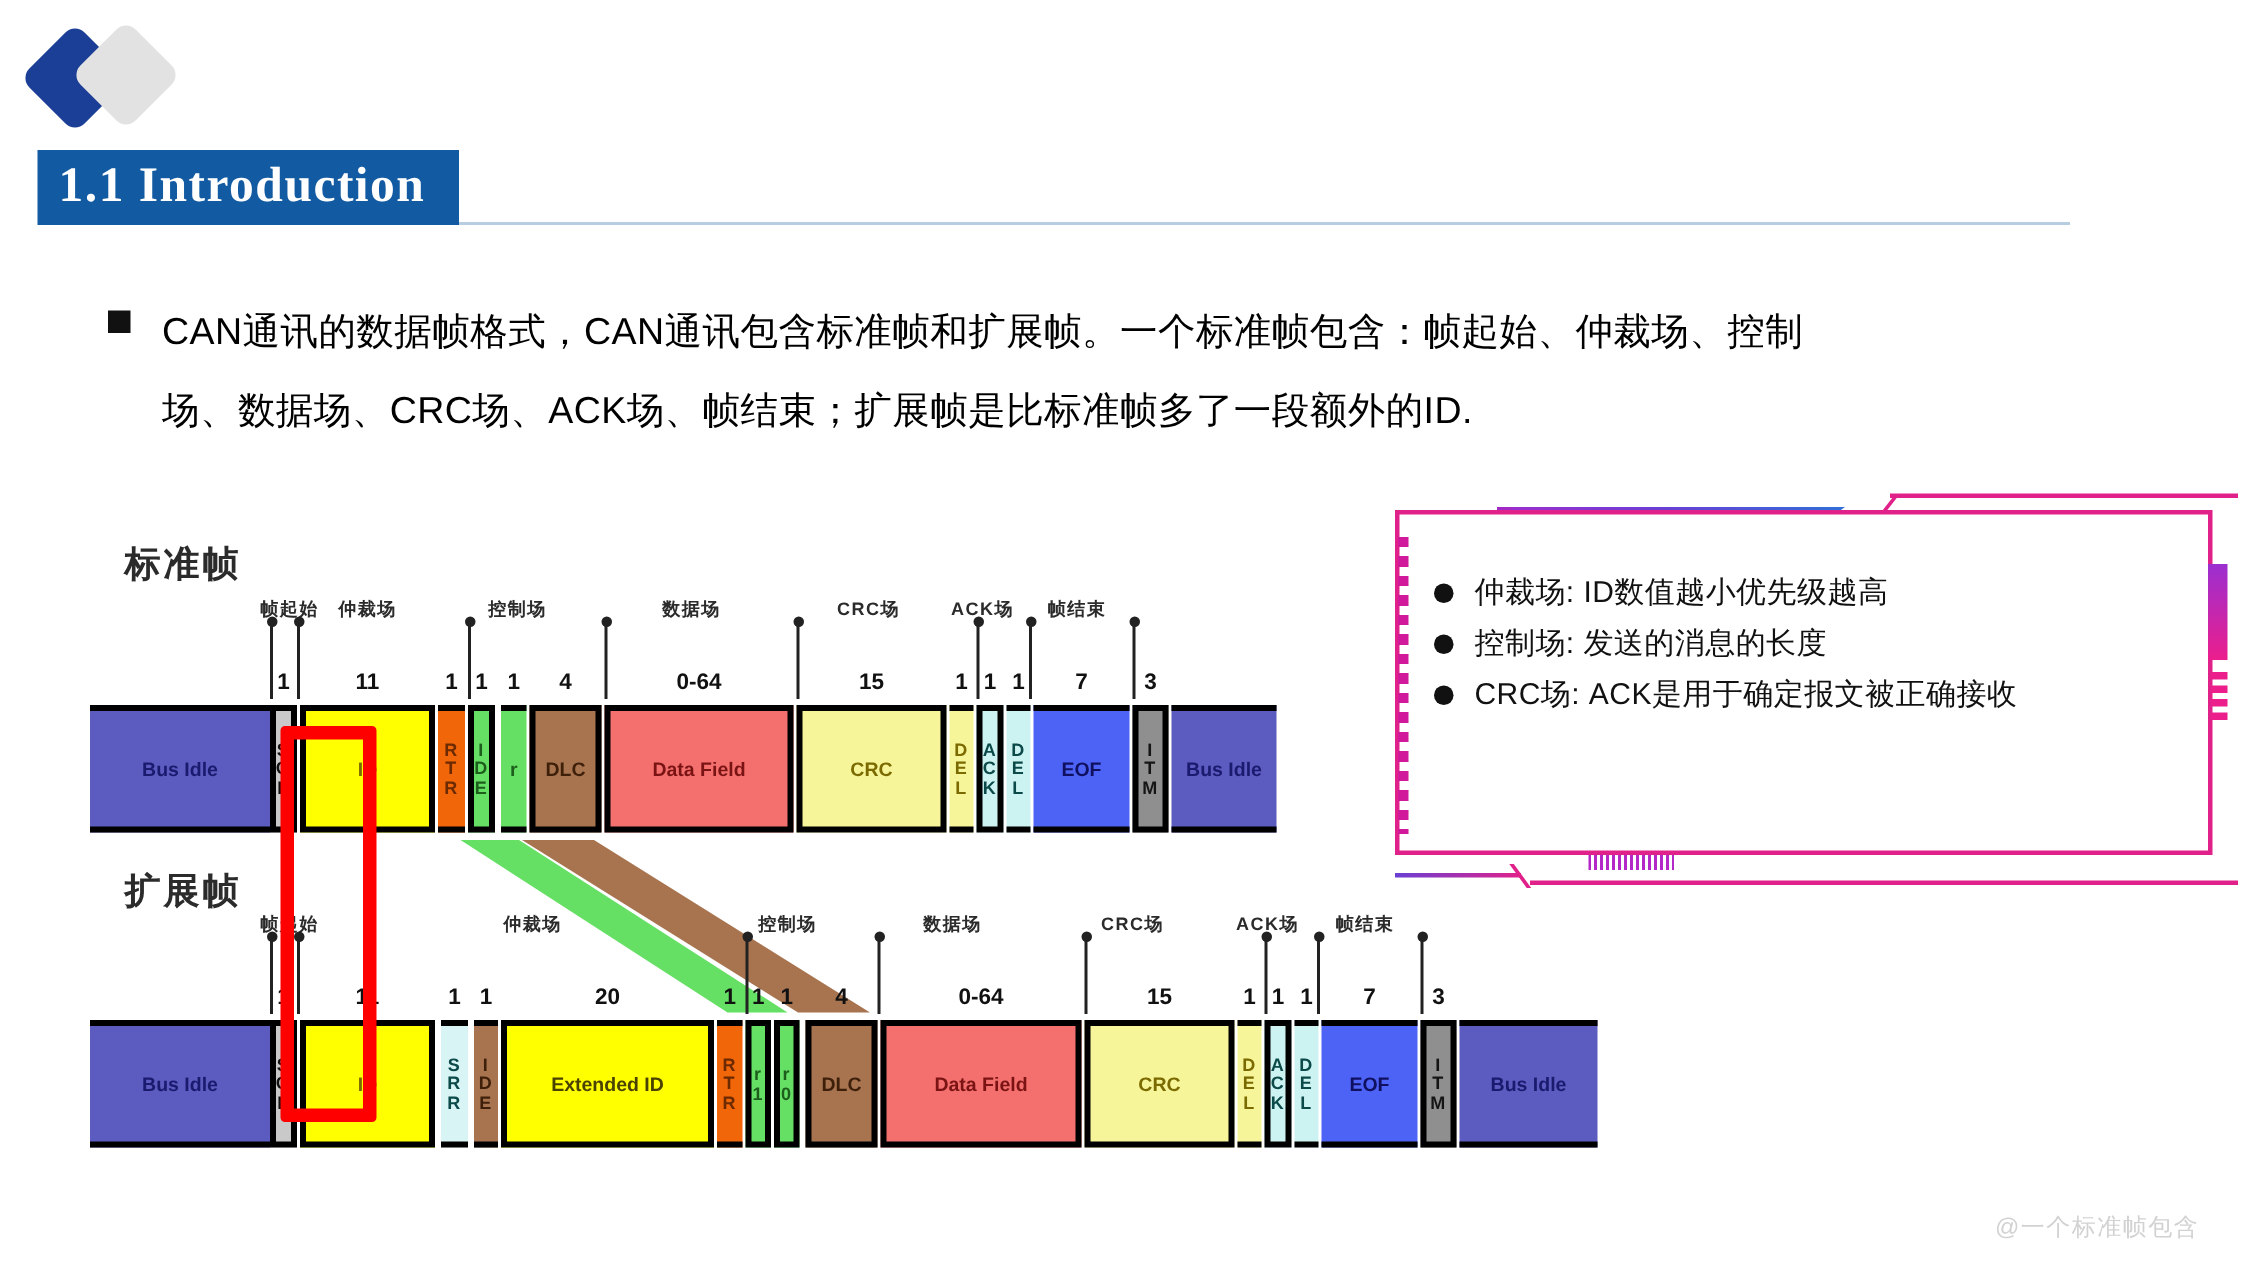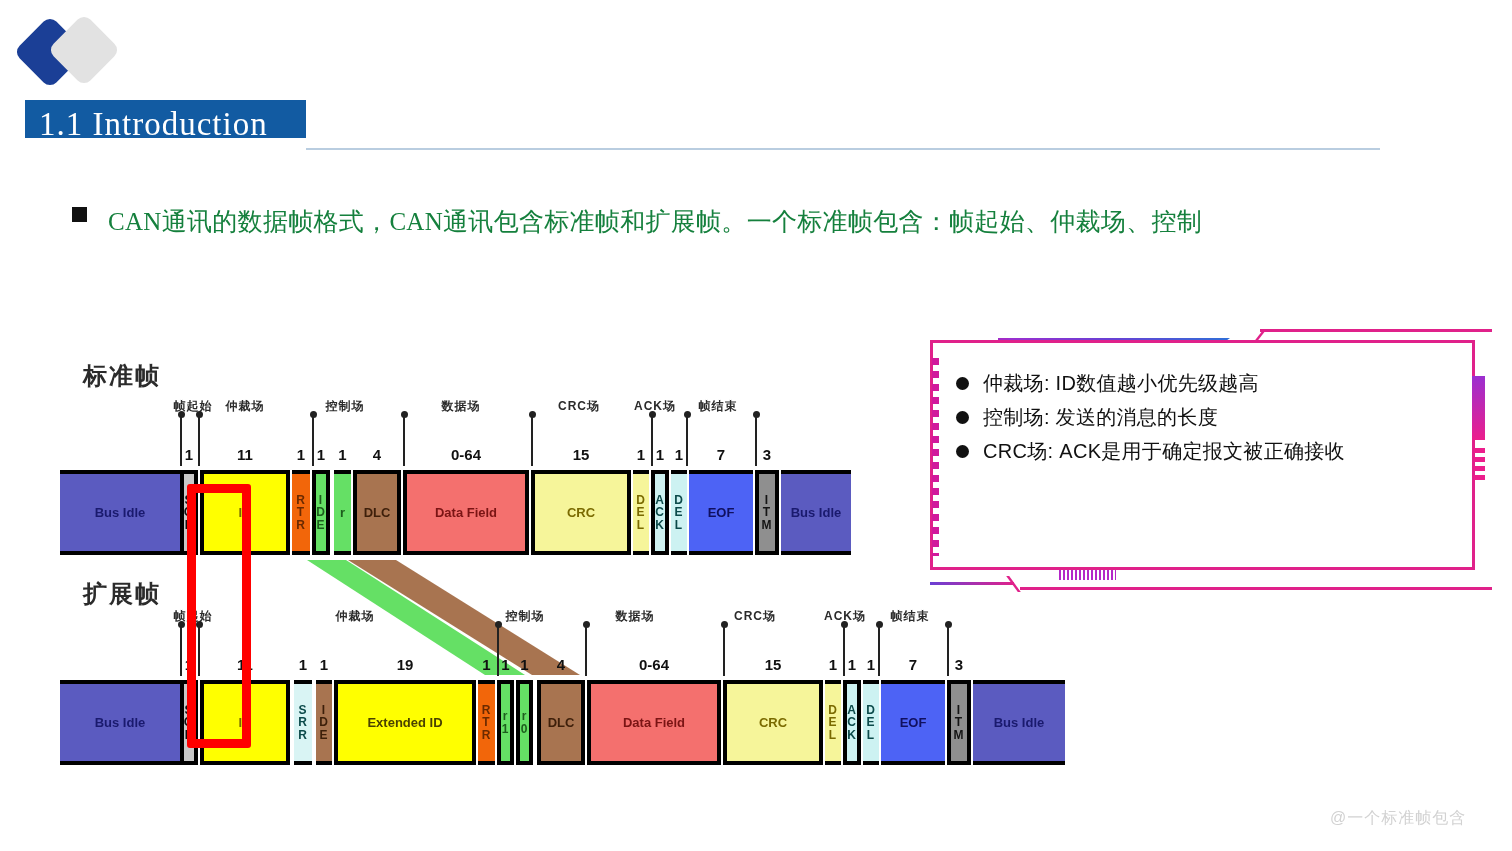--- a/index.html
+++ b/index.html
@@ -15,41 +15,42 @@
   .logo-wrap{position:absolute;left:18px;top:16px;width:104px;height:72px;}
   .dia{position:absolute;width:52px;height:52px;border-radius:9px;transform:rotate(45deg);}
   .dia.blue{left:6px;top:10px;background:#1b3f96;}
   .dia.grey{left:40px;top:8px;background:#e2e2e2;}
   .title-main{
     position:absolute;left:120px;top:22px;
     font-family:"Liberation Serif", serif;
     font-size:40px;font-weight:bold;color:#1463ad;letter-spacing:.5px;
   }
   .section-bar{
-    position:absolute;left:25px;top:100px;width:281px;height:38px;
+    position:absolute;left:25px;top:100px;width:281px;height:50px;
     background:#125ba2;
+    font-weight:bold;
   }
   .section-bar span{
     position:absolute;left:14px;top:6px;
     font-family:"Liberation Serif", serif;
     font-size:33px;color:#ffffff;letter-spacing:1px;
   }
   .section-rule{
     position:absolute;left:306px;top:148px;width:1074px;height:2px;
     background:#b9cde0;
   }
   
   .bullet-block{position:absolute;left:72px;top:195px;width:1290px;}
   .bullet-square{
     position:absolute;left:0;top:12px;width:15px;height:15px;background:#111;
   }
   .bullet-text{
     margin-left:36px;
-    font-family:Liberation Serif, serif;
-    font-size:25px;line-height:53px;color:#15803d;
+    font-family:Liberation Sans, sans-serif;
+    font-size:25px;line-height:53px;color:#000000;
     letter-spacing:.3px;
   }
   
   #diagram{position:absolute;left:55px;top:350px;width:1020px;height:440px;}
   .frame-title{
     position:absolute;font-family:"Liberation Sans", sans-serif;
     font-weight:bold;font-size:24px;color:#2b2b2b;letter-spacing:2px;
   }
   .fields{position:absolute;}
   .cell{
@@ -99,21 +100,21 @@
     background:repeating-linear-gradient(180deg,#d1199c 0 7px,transparent 7px 13px);}
   .co-rightbar{
     position:absolute;left:560px;top:58px;width:13px;height:64px;
     background:linear-gradient(180deg,#9b2fd0,#ec1e8c);
   }
   .co-rightdash{position:absolute;left:562px;width:11px;height:5px;background:#ec1e8c;}
   .co-barcode{
     position:absolute;left:147px;top:252px;width:57px;height:10px;
     background:repeating-linear-gradient(90deg,#b428c8 0 2px,transparent 2px 4px);
   }
-  .co-list{position:absolute;left:44px;top:50px;width:500px;}
+  .co-list{position:absolute;left:44px;top:62px;width:500px;}
   .co-item{display:flex;align-items:flex-start;margin-bottom:3px;}
   .co-dot{
     flex:0 0 auto;width:13px;height:13px;border-radius:50%;background:#111;
     margin-top:9px;margin-right:14px;
   }
   .co-text{
     font-family:"Liberation Sans", sans-serif;
     font-size:20px;line-height:31px;color:#111;letter-spacing:.3px;
   }
   
@@ -135,20 +136,21 @@
 
   <div class="section-bar">
     <span>1.1 Introduction</span>
   </div>
   <div class="section-rule"></div>
 
   <div class="bullet-block">
     <div class="bullet-square"></div>
     <div class="bullet-text">
       <div>CAN通讯的数据帧格式，CAN通讯包含标准帧和扩展帧。一个标准帧包含：帧起始、仲裁场、控制</div>
+      <div>场、数据场、CRC场、ACK场、帧结束；扩展帧是比标准帧多了一段额外的ID.</div>
     </div>
   </div>
 
   <div id="diagram">
     <div class="frame-title" style="left:28px;top:10px;">标准帧</div>
     <div class="frame-title" style="left:28px;top:228px;">扩展帧</div>
 
     <svg width="1020" height="440" style="position:absolute;left:0;top:0;pointer-events:none;">
       <polygon points="252,210 291,210 470,325 430,325" fill="#65e065"></polygon>
       <polygon points="293,210 341,210 525,325 477,325" fill="#a87450"></polygon>
@@ -328,21 +330,21 @@
         </div>
         <div class="cell" style="left: 913px; width: 92px; background: rgb(91, 91, 192); color: rgb(26, 26, 110);">
           <span>Bus Idle</span>
         </div>
       </div>
     <div id="ext-bits">
         <div class="bitnum" style="left: 125px; top: 306px; width: 18px;">1</div>
         <div class="bitnum" style="left: 145px; top: 306px; width: 90px;">11</div>
         <div class="bitnum" style="left: 239px; top: 306px; width: 18px;">1</div>
         <div class="bitnum" style="left: 261px; top: 306px; width: 16px;">1</div>
-        <div class="bitnum" style="left: 279px; top: 306px; width: 142px;">19</div>
+        <div class="bitnum" style="left: 279px; top: 306px; width: 142px;">20</div>
         <div class="bitnum" style="left: 423px; top: 306px; width: 17px;">1</div>
         <div class="bitnum" style="left: 442px; top: 306px; width: 17px;">1</div>
         <div class="bitnum" style="left: 461px; top: 306px; width: 17px;">1</div>
         <div class="bitnum" style="left: 482px; top: 306px; width: 48px;">4</div>
         <div class="bitnum" style="left: 532px; top: 306px; width: 134px;">0-64</div>
         <div class="bitnum" style="left: 668px; top: 306px; width: 100px;">15</div>
         <div class="bitnum" style="left: 770px; top: 306px; width: 16px;">1</div>
         <div class="bitnum" style="left: 788px; top: 306px; width: 18px;">1</div>
         <div class="bitnum" style="left: 808px; top: 306px; width: 16px;">1</div>
         <div class="bitnum" style="left: 826px; top: 306px; width: 64px;">7</div>

